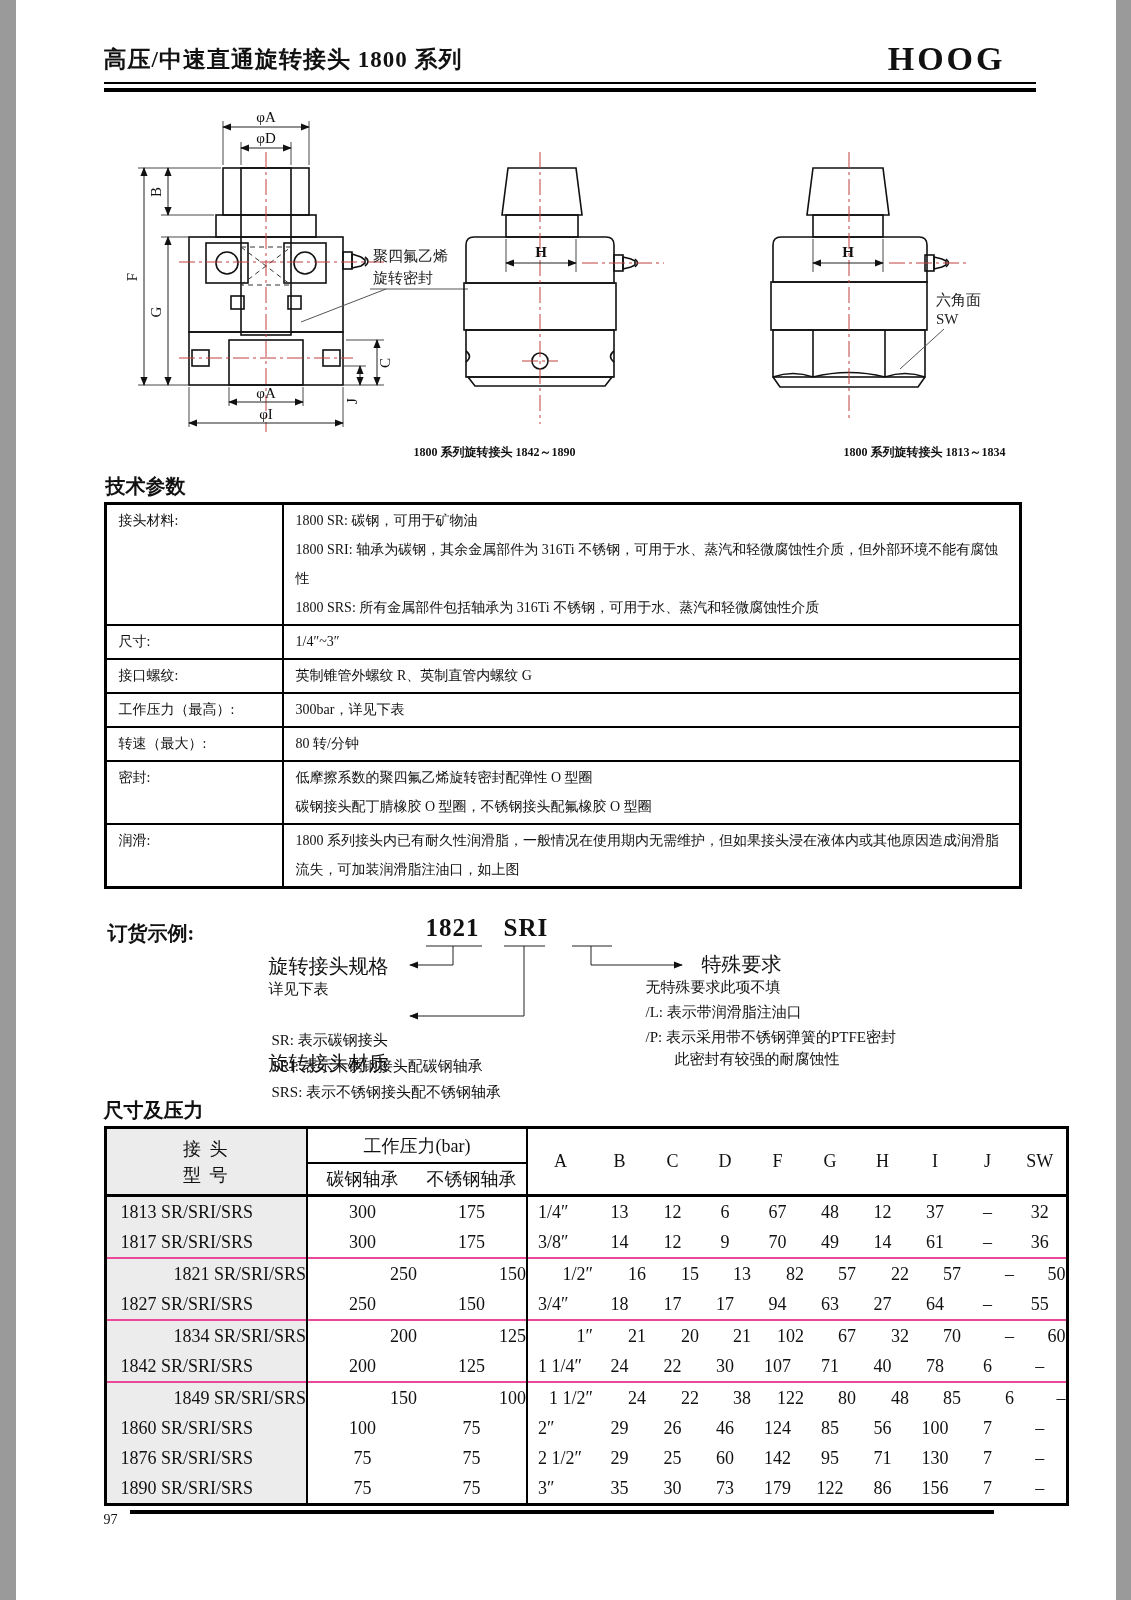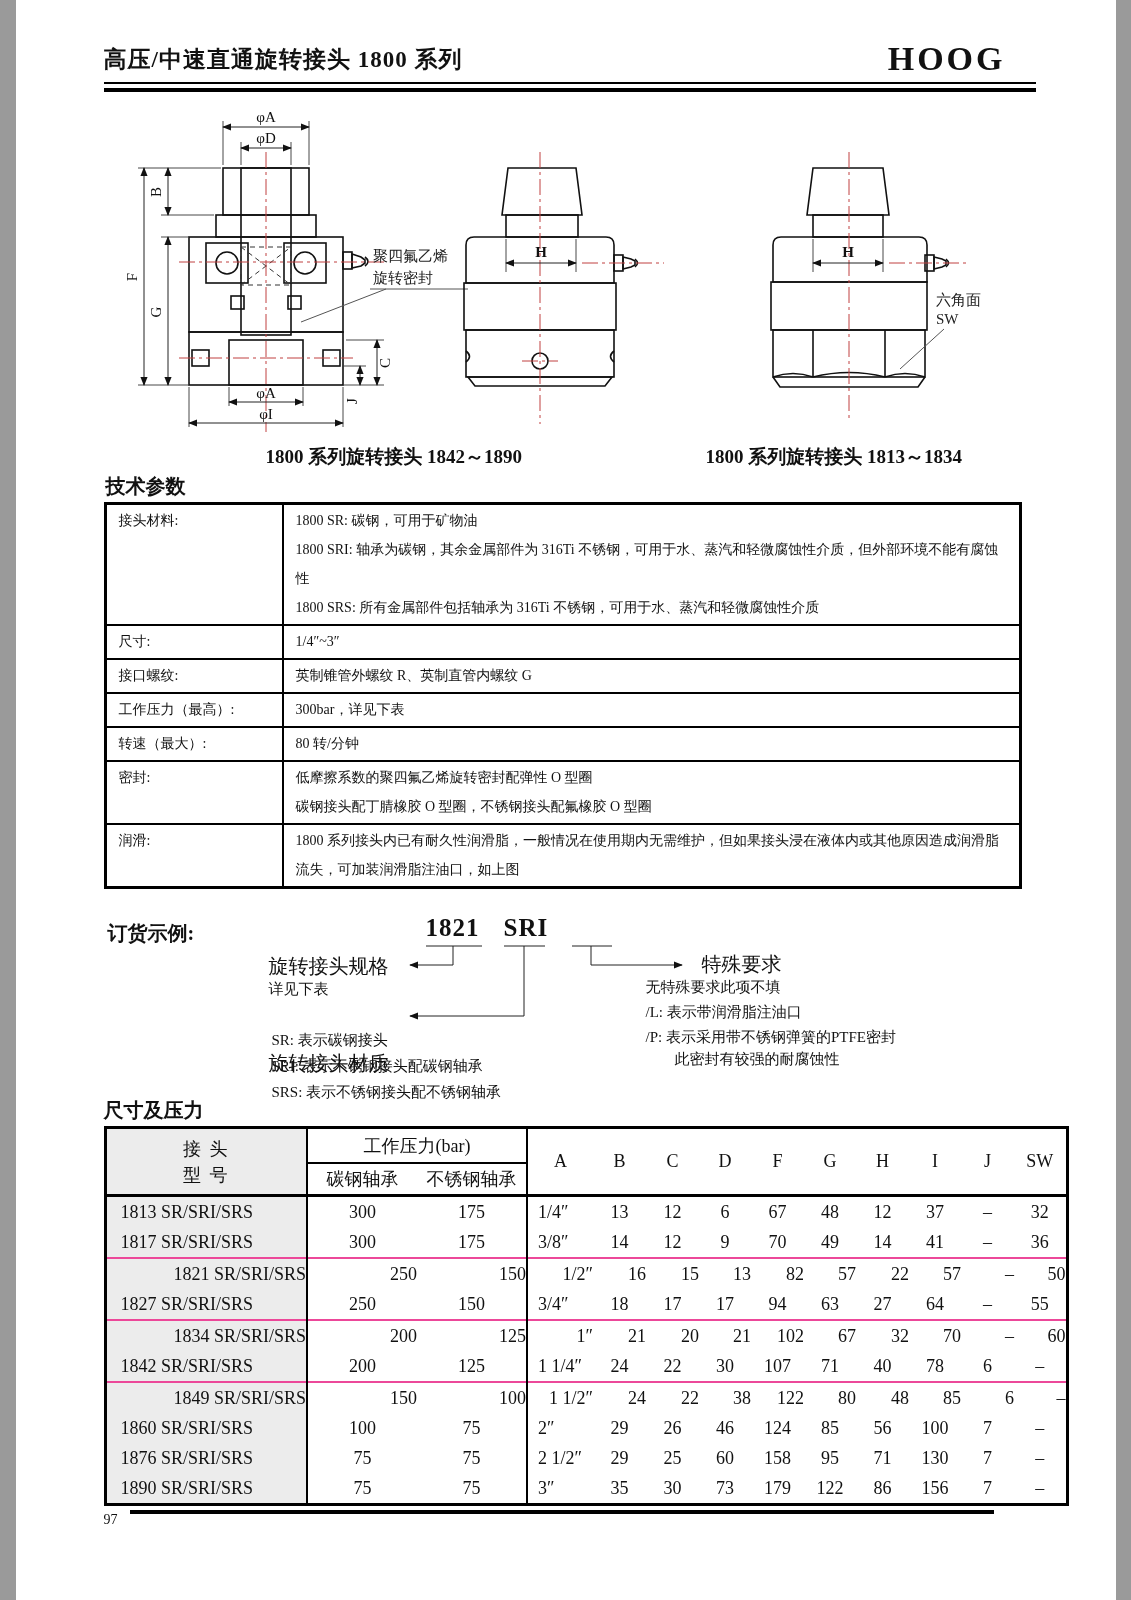--- a/index.html
+++ b/index.html
@@ -7,21 +7,21 @@
         font-family:"Liberation Serif","DejaVu Serif",serif;color:#111;overflow:hidden;}
   .abs{position:absolute;}
 
   
   .doc-title{left:88px;top:44px;font-size:23px;font-weight:bold;letter-spacing:1px;white-space:nowrap;}
   .brand{right:110px;top:40px;font-size:34px;font-weight:bold;letter-spacing:3px;}
   .header-rule{left:88px;right:80px;top:82px;height:4px;border-top:2px solid #000;border-bottom:4px solid #000;}
 
   
   .drawings-svg{left:60px;top:95px;}
-  .caption{top:444px;font-size:19px;font-weight:bold;text-align:left;white-space:nowrap;}
+  .caption{top:444px;font-size:12px;font-weight:bold;text-align:right;white-space:nowrap;}
   .cap-left{left:250px;width:310px;}
   .cap-right{left:690px;width:300px;}
 
   .sec-heading{font-size:20px;font-weight:bold;white-space:nowrap;}
 
   
   .tech-table{position:absolute;left:88px;top:502px;width:918px;border-collapse:collapse;
               table-layout:fixed;border:3px solid #000;font-size:14px;line-height:29px;}
   .tech-table td{border:2px solid #000;padding:1px 12px 2px 12px;vertical-align:top;}
   .tech-table td.lbl{width:151px;}
@@ -357,21 +357,21 @@
         <td class="td-model">1817 SR/SRI/SRS</td>
         <td>300</td>
         <td class="td-p2">175</td>
         <td class="td-size">3/8″</td>
         <td>14</td>
         <td>12</td>
         <td>9</td>
         <td>70</td>
         <td>49</td>
         <td>14</td>
-        <td>41</td>
+        <td>61</td>
         <td>–</td>
         <td>36</td>
       </tr>
       <tr class="grp">
         <td class="td-model">1821 SR/SRI/SRS</td>
         <td>250</td>
         <td class="td-p2">150</td>
         <td class="td-size">1/2″</td>
         <td>16</td>
         <td>15</td>
@@ -459,21 +459,21 @@
         <td>–</td>
       </tr>
       <tr>
         <td class="td-model">1876 SR/SRI/SRS</td>
         <td>75</td>
         <td class="td-p2">75</td>
         <td class="td-size">2 1/2″</td>
         <td>29</td>
         <td>25</td>
         <td>60</td>
-        <td>158</td>
+        <td>142</td>
         <td>95</td>
         <td>71</td>
         <td>130</td>
         <td>7</td>
         <td>–</td>
       </tr>
       <tr>
         <td class="td-model">1890 SR/SRI/SRS</td>
         <td>75</td>
         <td class="td-p2">75</td>

